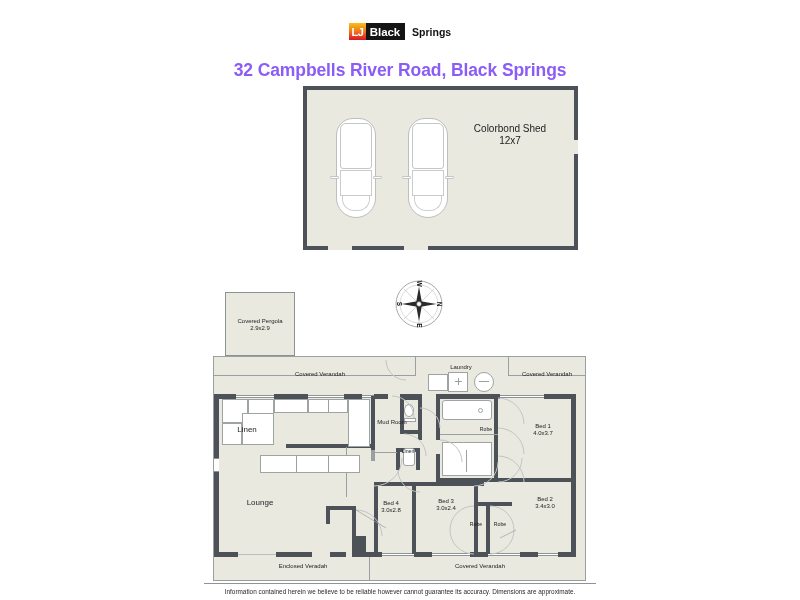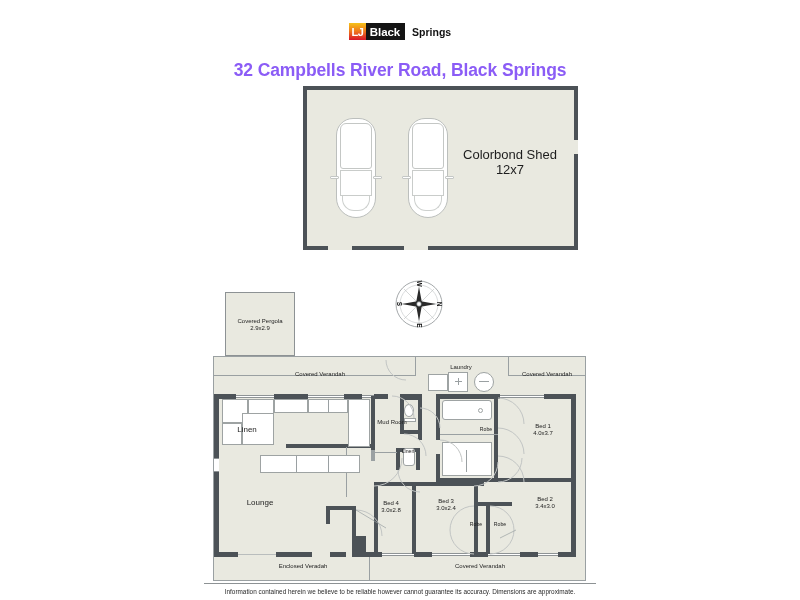--- a/index.html
+++ b/index.html
@@ -58,21 +58,21 @@
   }
 
   
   #shed-group { position: absolute; left: 0; top: 0; }
   #shed-fill { left: 303px; top: 86px; width: 275px; height: 164px; }
   .shed-wall-t { left: 303px; top: 86px;  width: 275px; height: 4px; }
   .shed-wall-b { left: 303px; top: 246px; width: 275px; height: 4px; }
   .shed-wall-l { left: 303px; top: 86px;  width: 4px;  height: 164px; }
   .shed-wall-r { left: 574px; top: 86px;  width: 4px;  height: 164px; }
   .shed-gap    { position:absolute; background:#e9e9e0; }
-  #shed-label { left: 440px; top: 148px; width: 140px; font-size: 13px; }
+  #shed-label { left: 440px; top: 123px; width: 140px; font-size: 10px; }
 
   
   .car { position: absolute; }
   .car-body {
     position: absolute; left: 6px; top: 0; width: 40px; height: 100px;
     border: 1px solid #bcbfbd; border-radius: 17px 17px 20px 20px;
     background: #ffffff;
   }
   .car-roof {
     position: absolute; left: 10px; top: 5px; width: 32px; height: 46px;

